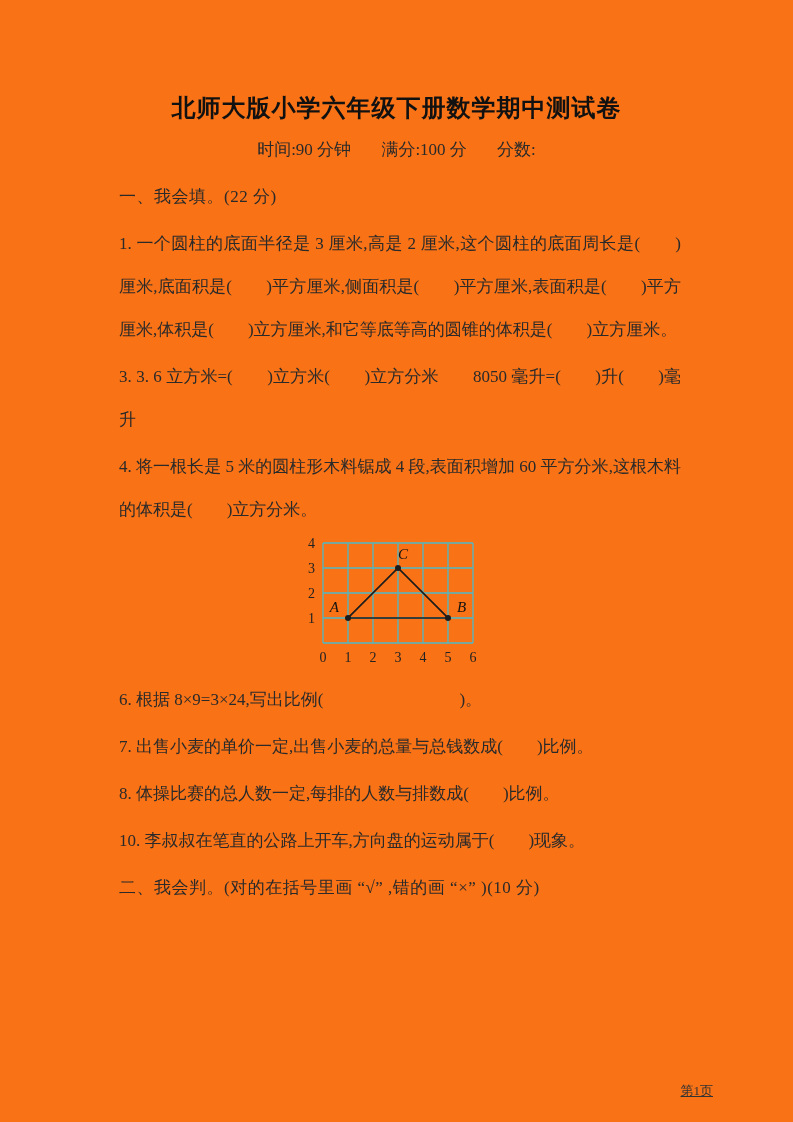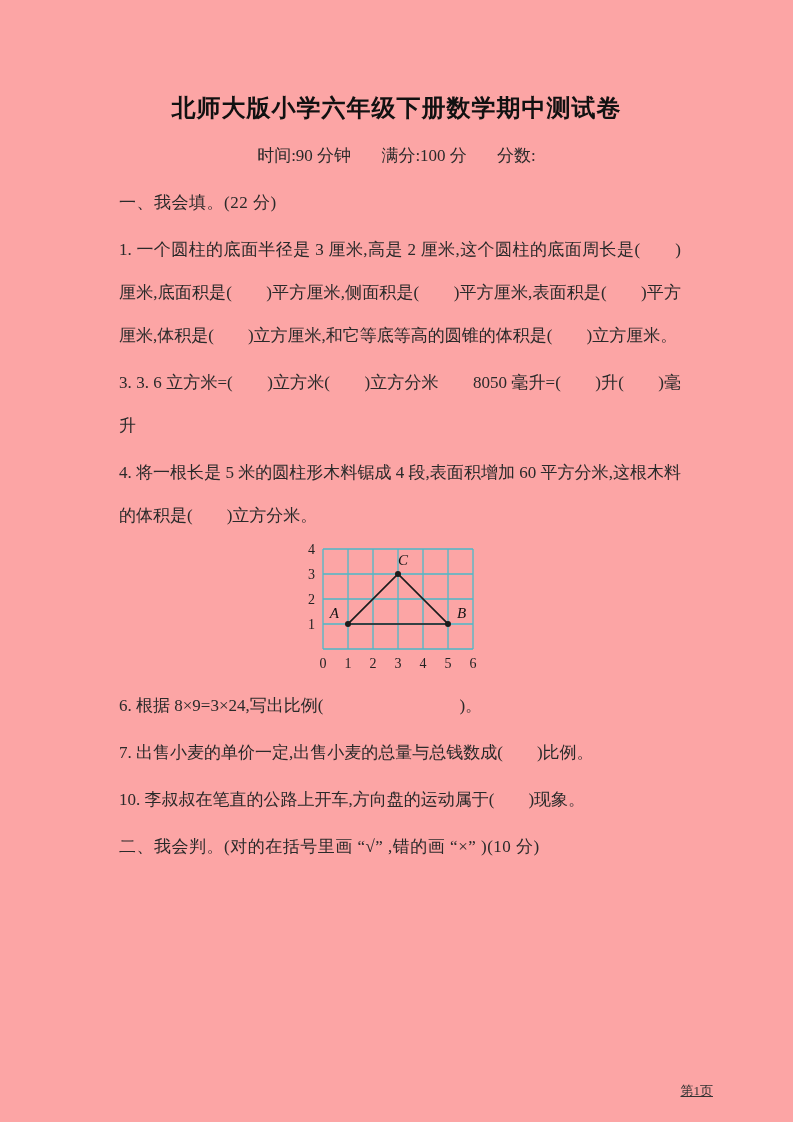--- a/index.html
+++ b/index.html
@@ -5,36 +5,36 @@
   html, body {
     margin: 0;
     padding: 0;
     background: #ffffff;
   }
   .page {
     position: relative;
     width: 793px;
     height: 1122px;
     margin: 0 auto;
-    background: #fca5a5;
+    background: #f97316;
     overflow: hidden;
     font-family: "Liberation Serif", "DejaVu Serif", serif;
     color: #2a2a2a;
   }
   .title {
     margin: 0;
     padding-top: 92px;
     text-align: center;
     font-size: 24px;
     font-weight: 700;
     color: #111111;
     letter-spacing: 1px;
   }
   .meta {
-    margin-top: 20px;
+    margin-top: 14px;
     text-align: center;
     font-size: 17px;
     color: #2a2a2a;
   }
   .meta span { margin: 0 13px; }
   .content {
     margin: 14px 108px 0 115px; 
     font-size: 17px;
   }
   .content p {
@@ -119,20 +119,21 @@
           <text class="plabel" x="38" y="77" text-anchor="end">A</text>
           <circle cx="147" cy="83" r="3" fill="#1c1c1c"></circle>
           <text class="plabel" x="156" y="77" text-anchor="start">B</text>
           <circle cx="97" cy="33" r="3" fill="#1c1c1c"></circle>
           <text class="plabel" x="102" y="24" text-anchor="middle">C</text>
         </svg>
     </div>
 
     <p>6. 根据 8×9=3×24,写出比例(　　　　　　　　)。</p>
     <p>7. 出售小麦的单价一定,出售小麦的总量与总钱数成(　　)比例。</p>
+    <p>8. 体操比赛的总人数一定,每排的人数与排数成(　　)比例。</p>
     <p>10. 李叔叔在笔直的公路上开车,方向盘的运动属于(　　)现象。</p>
 
     <p class="section-heading">二、我会判。(对的在括号里画 “√” ,错的画 “×” )(10 分)</p>
   </div>
 
   <div class="footer">第1页</div>
 
 </div>
 
 </body></html>

